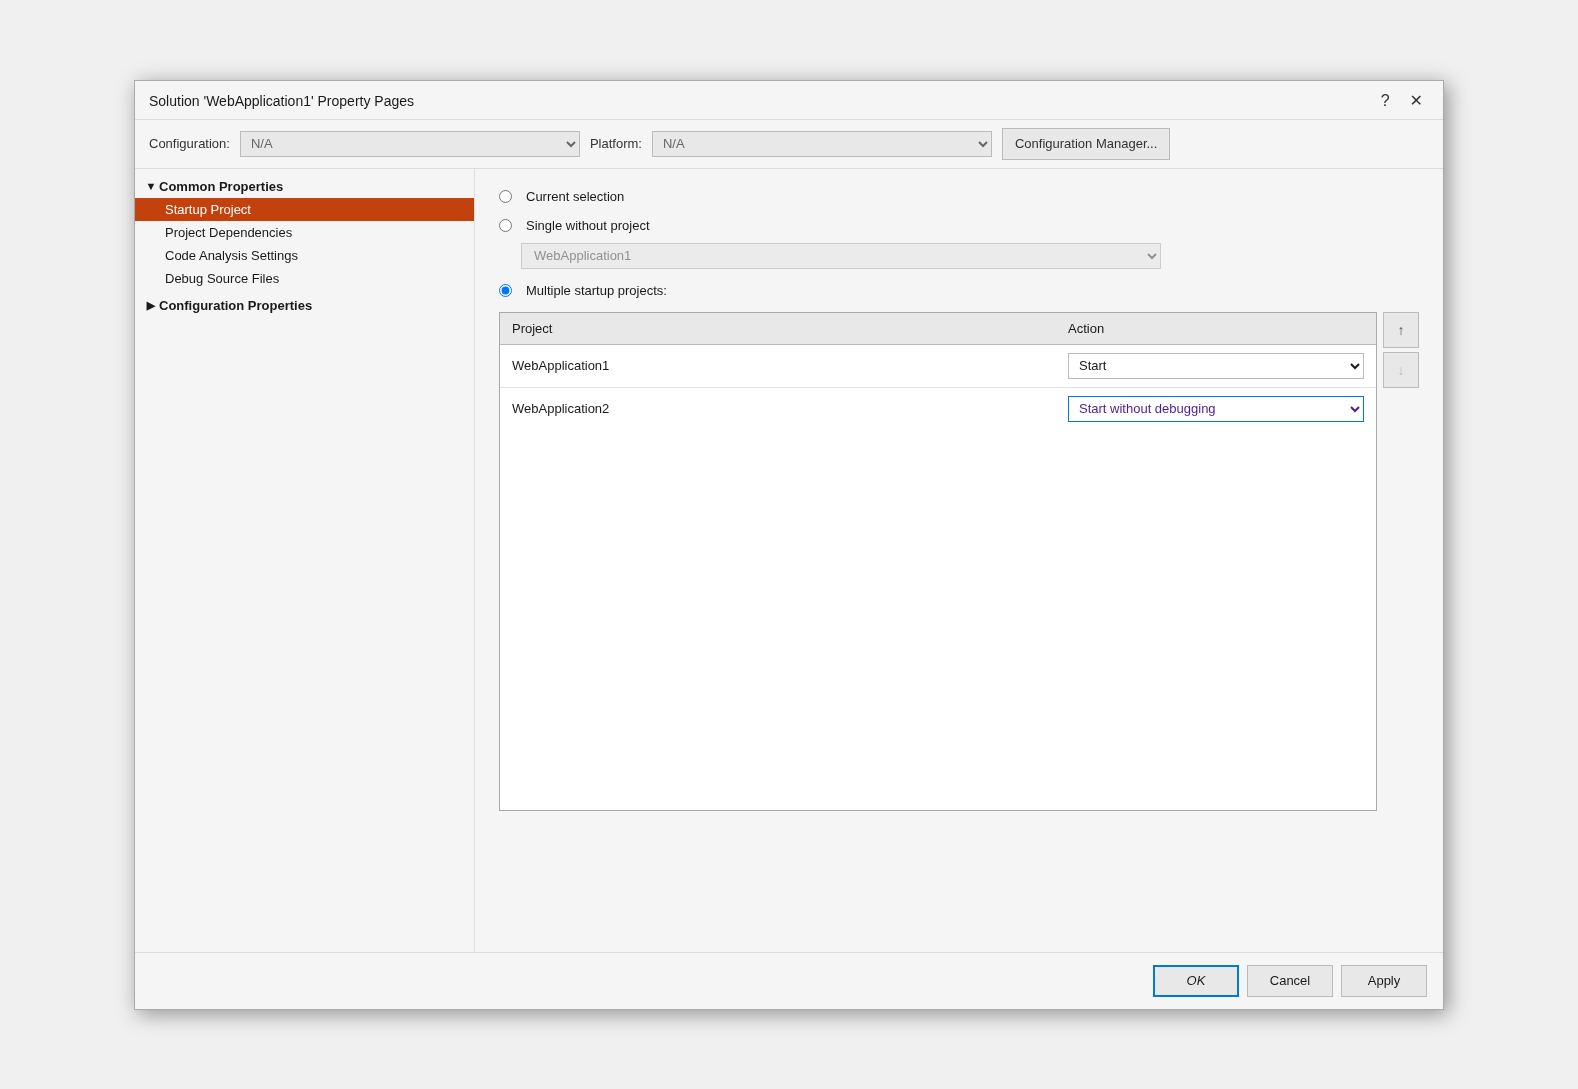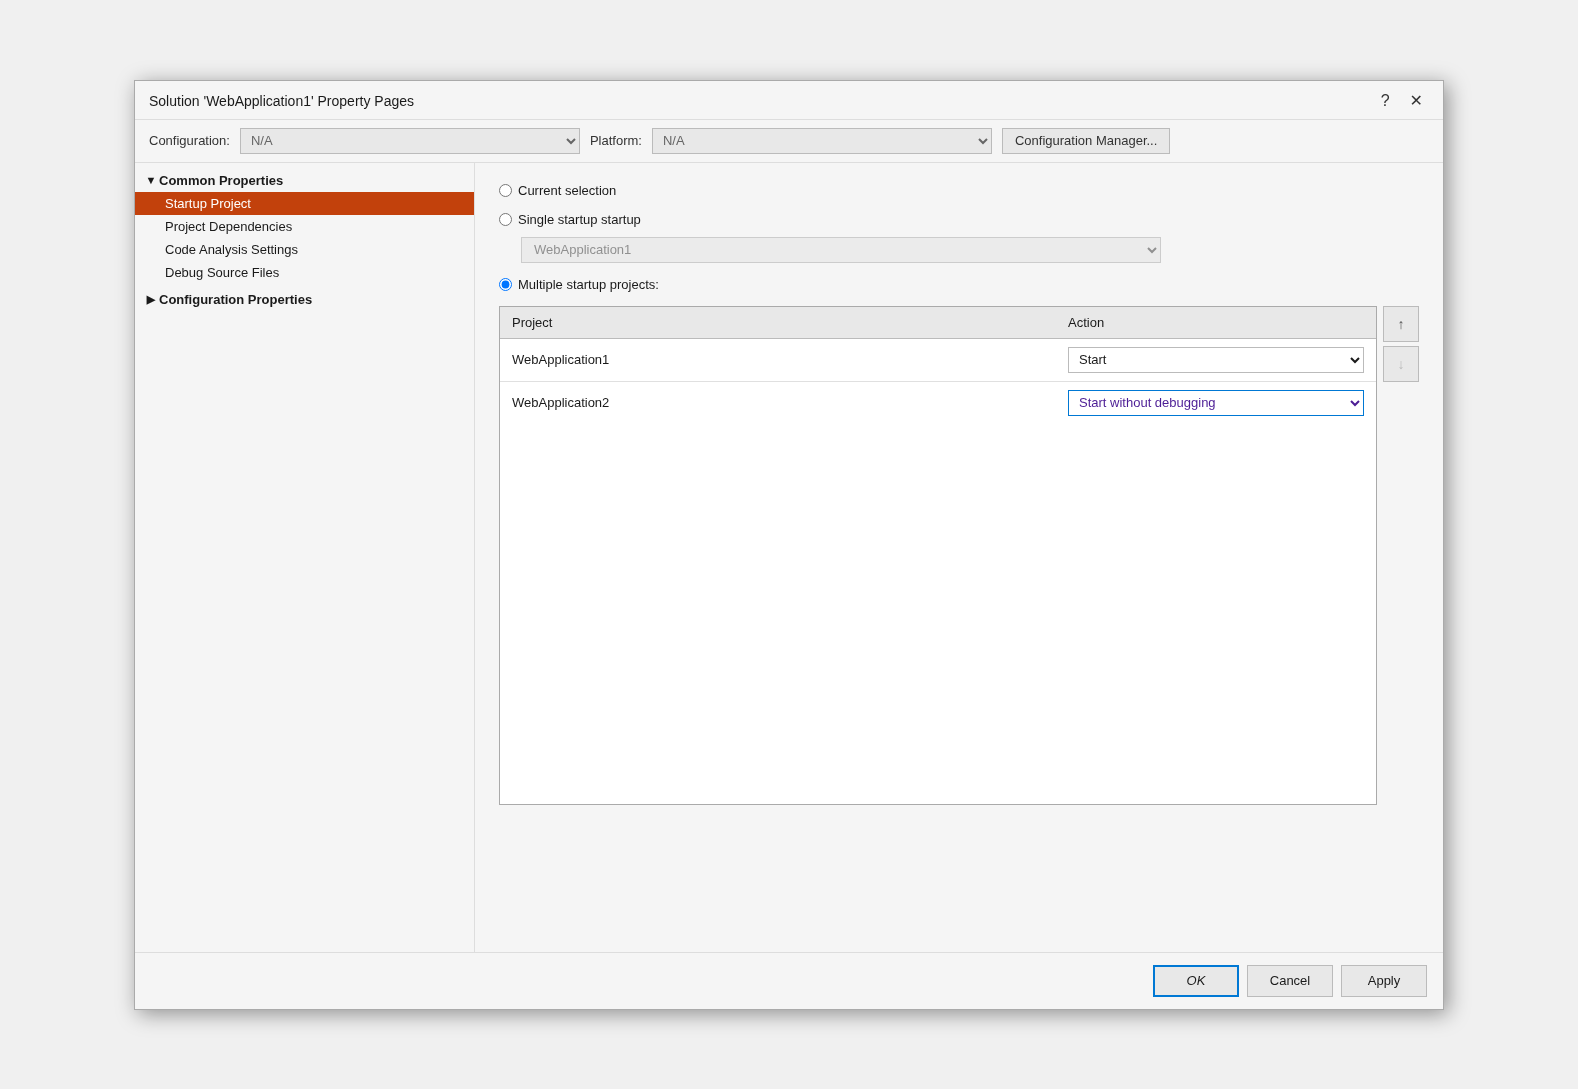--- a/index.html
+++ b/index.html
@@ -78,21 +78,21 @@
       height: 26px;
       border: 1px solid #bbb;
       background: #e8e8e8;
       color: #666;
       padding: 0 6px;
       flex: 1;
       max-width: 340px;
     }
 
     .config-manager-btn {
-      height: 26px;
+      height: 32px;
       padding: 0 12px;
       background: #e8e8e8;
       border: 1px solid #bbb;
       cursor: pointer;
       color: #333;
       white-space: nowrap;
     }
 
     .main-content {
       display: flex;
@@ -149,21 +149,21 @@
 
     .radio-group {
       display: flex;
       flex-direction: column;
       gap: 10px;
     }
 
     .radio-row {
       display: flex;
       align-items: center;
-      gap: 6px;
+      gap: 14px;
     }
 
     .radio-row input[type="radio"] {
       margin: 0;
       cursor: pointer;
     }
 
     .radio-label {
       color: #1a1a1a;
       cursor: pointer;
@@ -347,21 +347,21 @@
     <div class="content-area">
 
       <div class="radio-row">
         <input type="radio" name="startup" id="radio-current" style="">
         <label class="radio-label" for="radio-current">Current selection</label>
       </div>
 
       <div class="radio-group">
         <div class="radio-row">
           <input type="radio" name="startup" id="radio-single" style="">
-          <label class="radio-label" for="radio-single">Single startup startup</label>
+          <label class="radio-label" for="radio-single">Single without project</label>
         </div>
         <select class="single-project-dropdown" disabled="">
           <option>WebApplication1</option>
         </select>
       </div>
 
       <div class="radio-row">
         <input type="radio" name="startup" id="radio-multiple" checked="" style="">
         <label class="radio-label" for="radio-multiple">Multiple startup projects:</label>
       </div>

